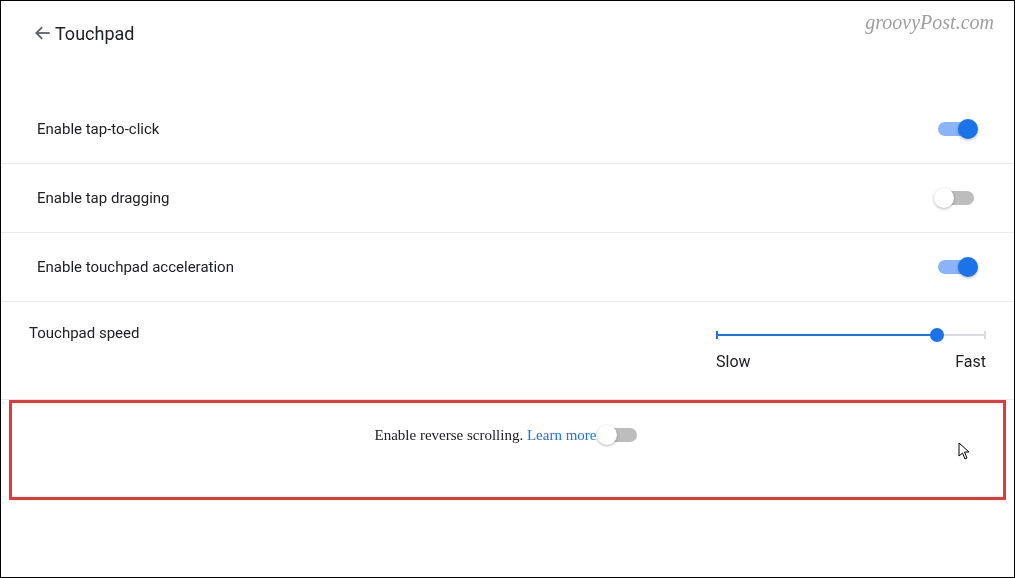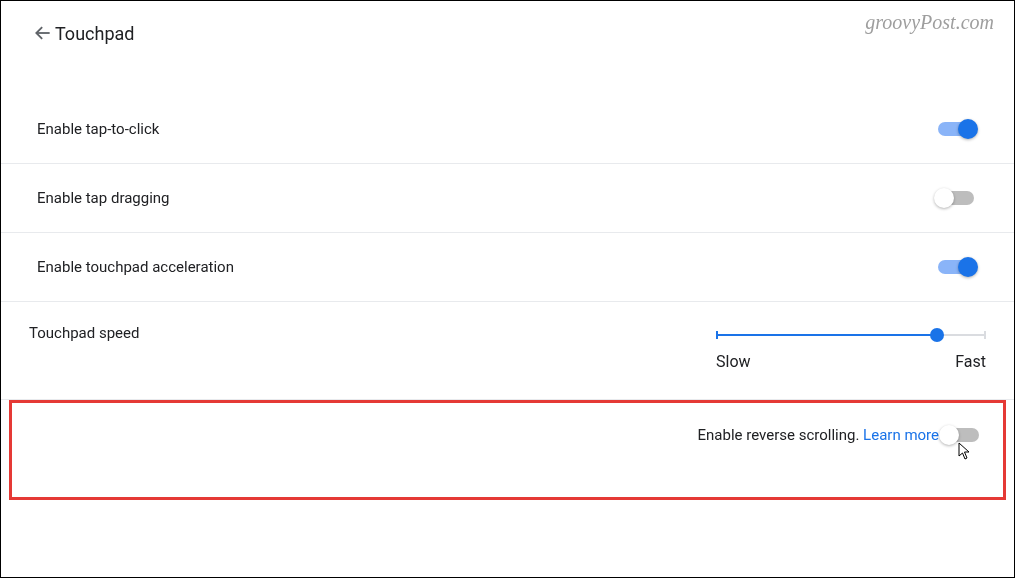--- a/index.html
+++ b/index.html
@@ -191,21 +191,22 @@
     .highlighted-row {
       border: 3px solid #e53935;
       margin: 0 8px 8px 8px;
       padding: 20px 20px 50px 20px;
       position: relative;
     }
     
     .highlighted-content {
       display: flex;
       align-items: center;
-      justify-content: flex-end;
+      justify-content: center;
+      font-family: Liberation Serif, serif;
     }
     
     .cursor-pointer {
       position: absolute;
       right: 30px;
       top: 38px;
       width: 16px;
       height: 20px;
       pointer-events: none;
     }

